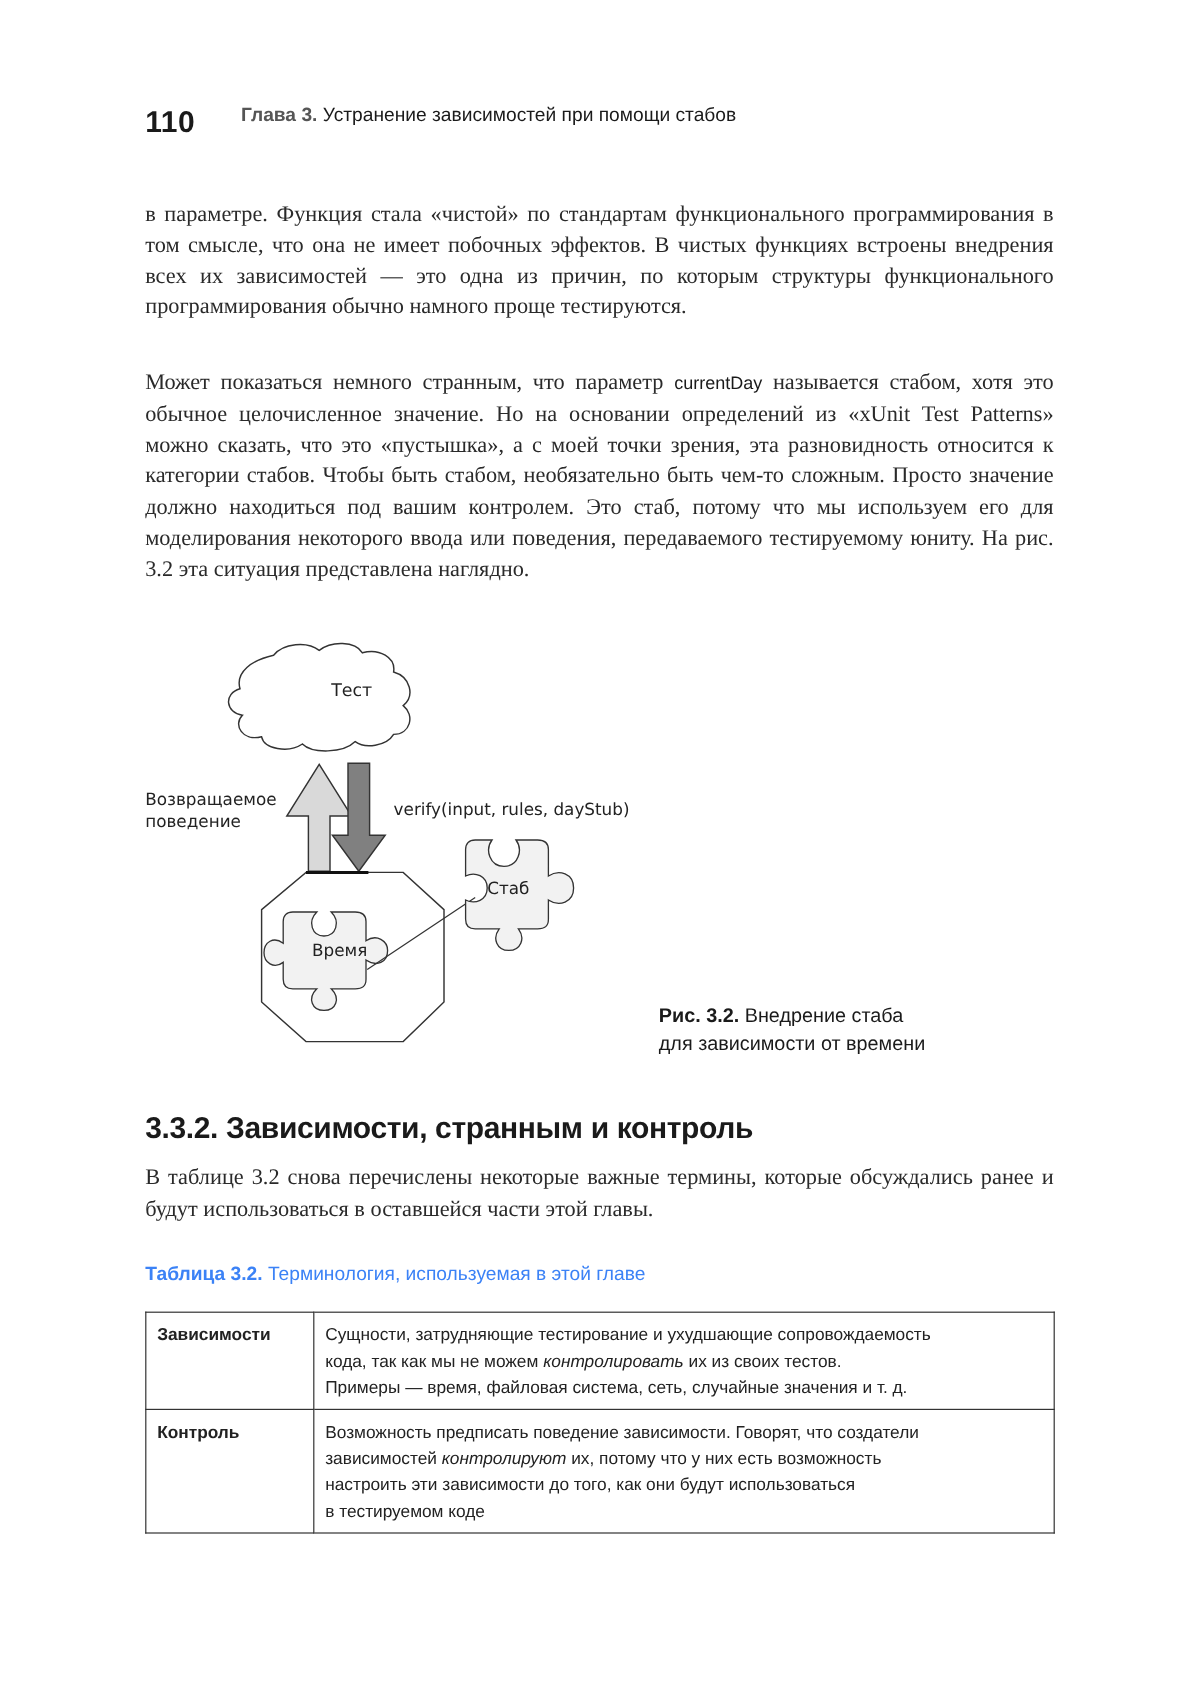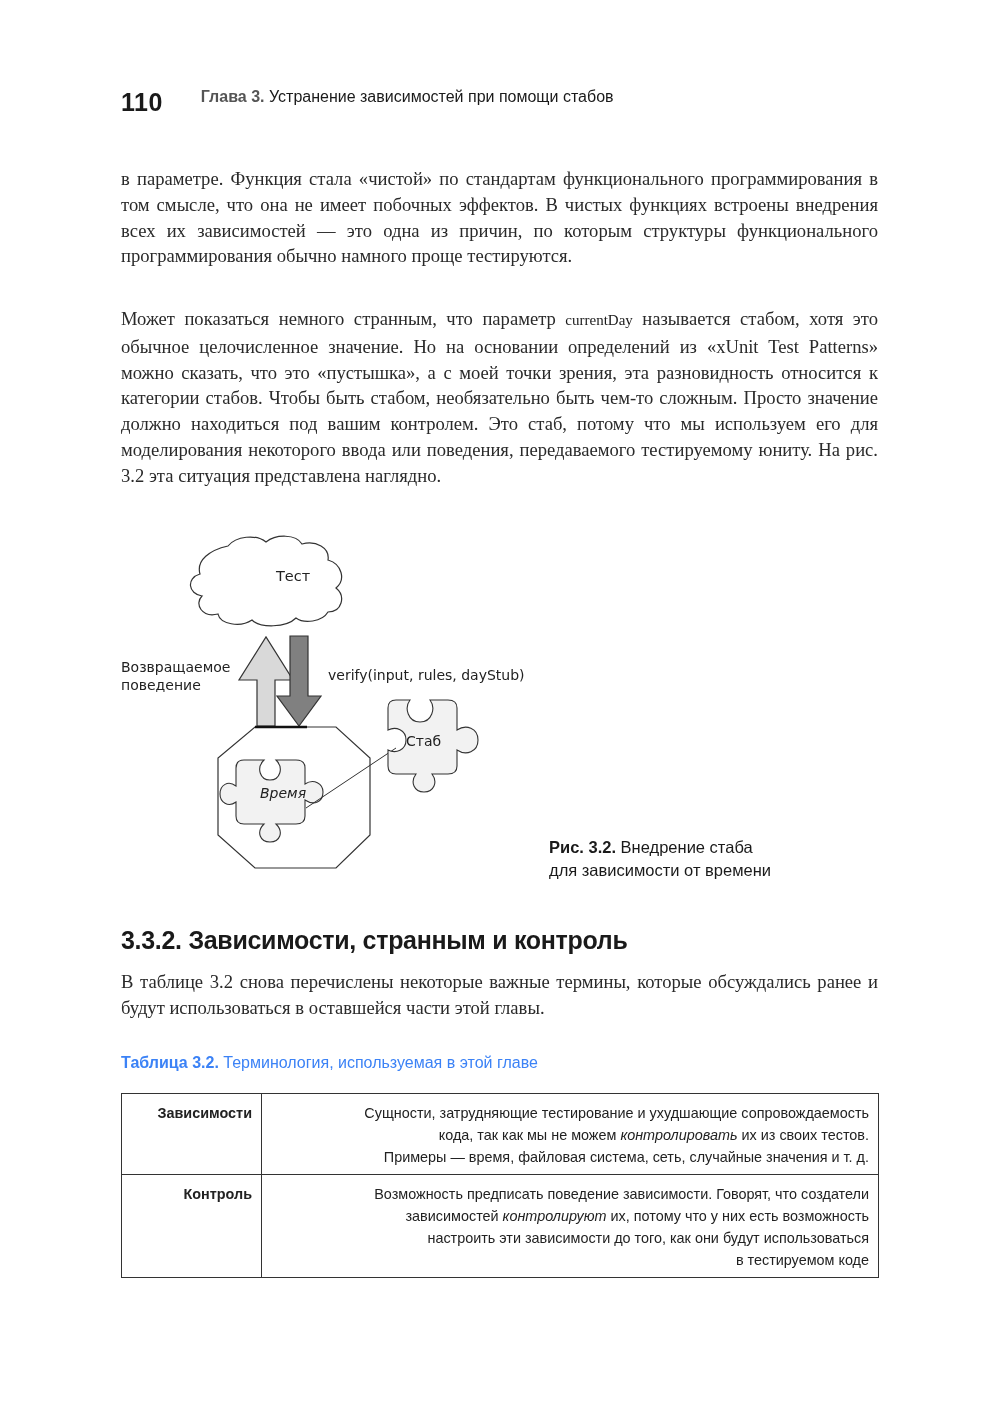--- a/index.html
+++ b/index.html
@@ -2,33 +2,33 @@
 <html><head>
 <meta charset="utf-8">
 <style>
   html, body { margin: 0; padding: 0; background: #ffffff; }
   body { width: 1000px; height: 1412px; position: relative; overflow: hidden; color: #1a1a1a; }
   .header { position: absolute; left: 121px; top: 88px; display: flex; align-items: flex-start; font-family: "Liberation Sans", sans-serif; }
   .page-num { font-size: 25px; font-weight: bold; color: #1a1a1a; letter-spacing: 0.5px; }
   .running { margin-left: 38px; font-size: 16px; color: #1a1a1a; }
   .running b { color: #555; }
   .para { position: absolute; left: 121px; width: 757px; font-family: "Liberation Serif", serif; font-size: 18.6px; line-height: 25.8px; color: #2a2a2a; text-align: justify; margin: 0; }
-  .para code { font-family: Liberation Serif, serif; font-size: 15px; color: #1a1a1a; }
+  .para code { font-family: Liberation Sans, sans-serif; font-size: 15px; color: #1a1a1a; }
   .p1 { top: 166px; }
   .p2 { top: 306px; }
   .p3 { top: 969px; }
   .figure { position: absolute; left: 110px; top: 530px; width: 440px; height: 380px; }
   .fig-label { position: absolute; font-family: "DejaVu Sans", sans-serif; font-size: 14px; color: #222; white-space: nowrap; }
   .caption { position: absolute; left: 549px; top: 836px; font-family: "Liberation Sans", sans-serif; font-size: 16.5px; line-height: 23px; color: #1a1a1a; }
   .caption b { font-weight: bold; }
   .section-title { position: absolute; left: 121px; top: 926px; font-family: "Liberation Sans", sans-serif; font-size: 25px; font-weight: bold; color: #1a1a1a; margin: 0; letter-spacing: -0.3px; }
   .table-caption { position: absolute; left: 121px; top: 1054px; font-family: "Liberation Sans", sans-serif; font-size: 16px; color: #3b82f6; }
   .table-caption b { font-weight: bold; }
   table.terms { position: absolute; left: 121px; top: 1093px; width: 758px; border-collapse: collapse; font-family: "Liberation Sans", sans-serif; font-size: 14.4px; line-height: 22px; color: #222; }
-  table.terms td { border: 1px solid #333; vertical-align: top; padding: 8px 9px 6px 9px; text-align: right; }
+  table.terms td { border: 1px solid #333; vertical-align: top; padding: 8px 9px 6px 9px; }
   table.terms td.term { width: 121px; font-weight: bold; }
   table.terms td.def { padding-left: 9px; }
 </style>
 </head>
 <body>
 
 <div class="header">
   <span class="page-num">110</span>
   <span class="running"><b>Глава 3.</b> <span>Устранение зависимостей при помощи стабов</span></span>
 </div>
@@ -51,21 +51,21 @@
 
     <path d="M134,230 L154,230 C146,238 150,250 160,250 C170,250 174,238 166,230 L186,230 C192,230 195,233 195,238 L195,254 C204,248 213,254 213,262 C213,272 204,276 195,270 L195,286 C195,292 192,294 186,294 L166,294 C174,302 170,312 160,312 C150,312 146,302 154,294 L134,294 C129,294 126,292 126,286 L126,272 C118,278 110,272 110,264 C110,255 118,250 126,256 L126,238 C126,233 129,230 134,230 Z" fill="#f2f2f2" stroke="#333" stroke-width="1.1"></path>
 
     <line x1="196" y1="278" x2="286" y2="218" stroke="#333" stroke-width="1"></line>
 
     <path d="M286,170 L300,170 C294,178 298,192 310,192 C322,192 326,178 320,170 L338,170 C344,170 347,173 347,178 L347,200 C356,194 368,198 368,210 C368,222 356,226 347,220 L347,236 C347,242 344,244 338,244 L322,244 C328,252 324,262 314,262 C304,262 300,252 306,244 L286,244 C281,244 278,242 278,236 L278,220 C286,224 296,220 296,210 C296,200 286,196 278,200 L278,178 C278,173 281,170 286,170 Z" fill="#f2f2f2" stroke="#333" stroke-width="1.1"></path>
   </svg>
   <span class="fig-label" style="left:166px; top:38px; font-size:14.5px;">Тест</span>
   <span class="fig-label" style="left:11px; top:128px; line-height:18px;"><span>Возвращаемое</span><br><span>поведение</span></span>
   <span class="fig-label" style="left:218px; top:137px;">verify(input, rules, dayStub)</span>
-  <span class="fig-label" style="left:150px; top:255px;font-style:italic;">Время</span>
+  <span class="fig-label" style="left:150px; top:255px;">Время</span>
   <span class="fig-label" style="left:296px; top:203px;">Стаб</span>
 </div>
 
 <div class="caption">
   <b>Рис. 3.2.</b> <span>Внедрение стаба</span><br>
   <span>для зависимости от времени</span>
 </div>
 
 <h2 class="section-title">3.3.2. Зависимости, странным и контроль</h2>
 

